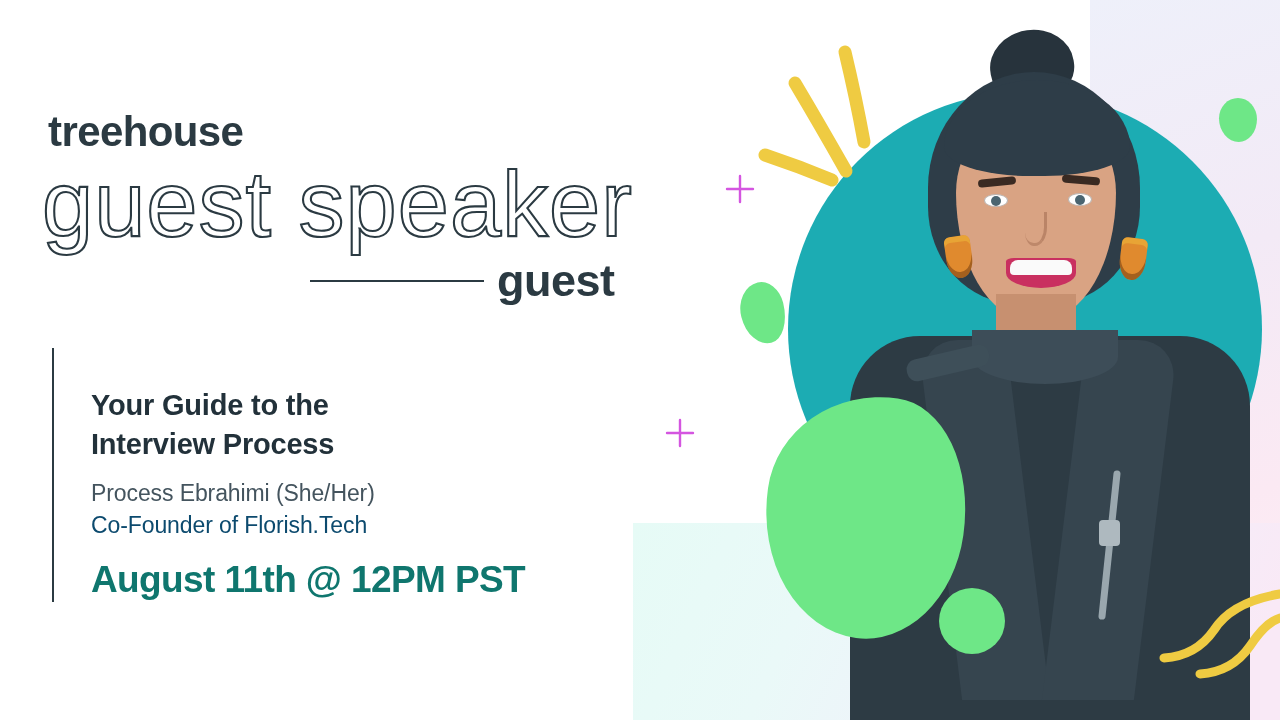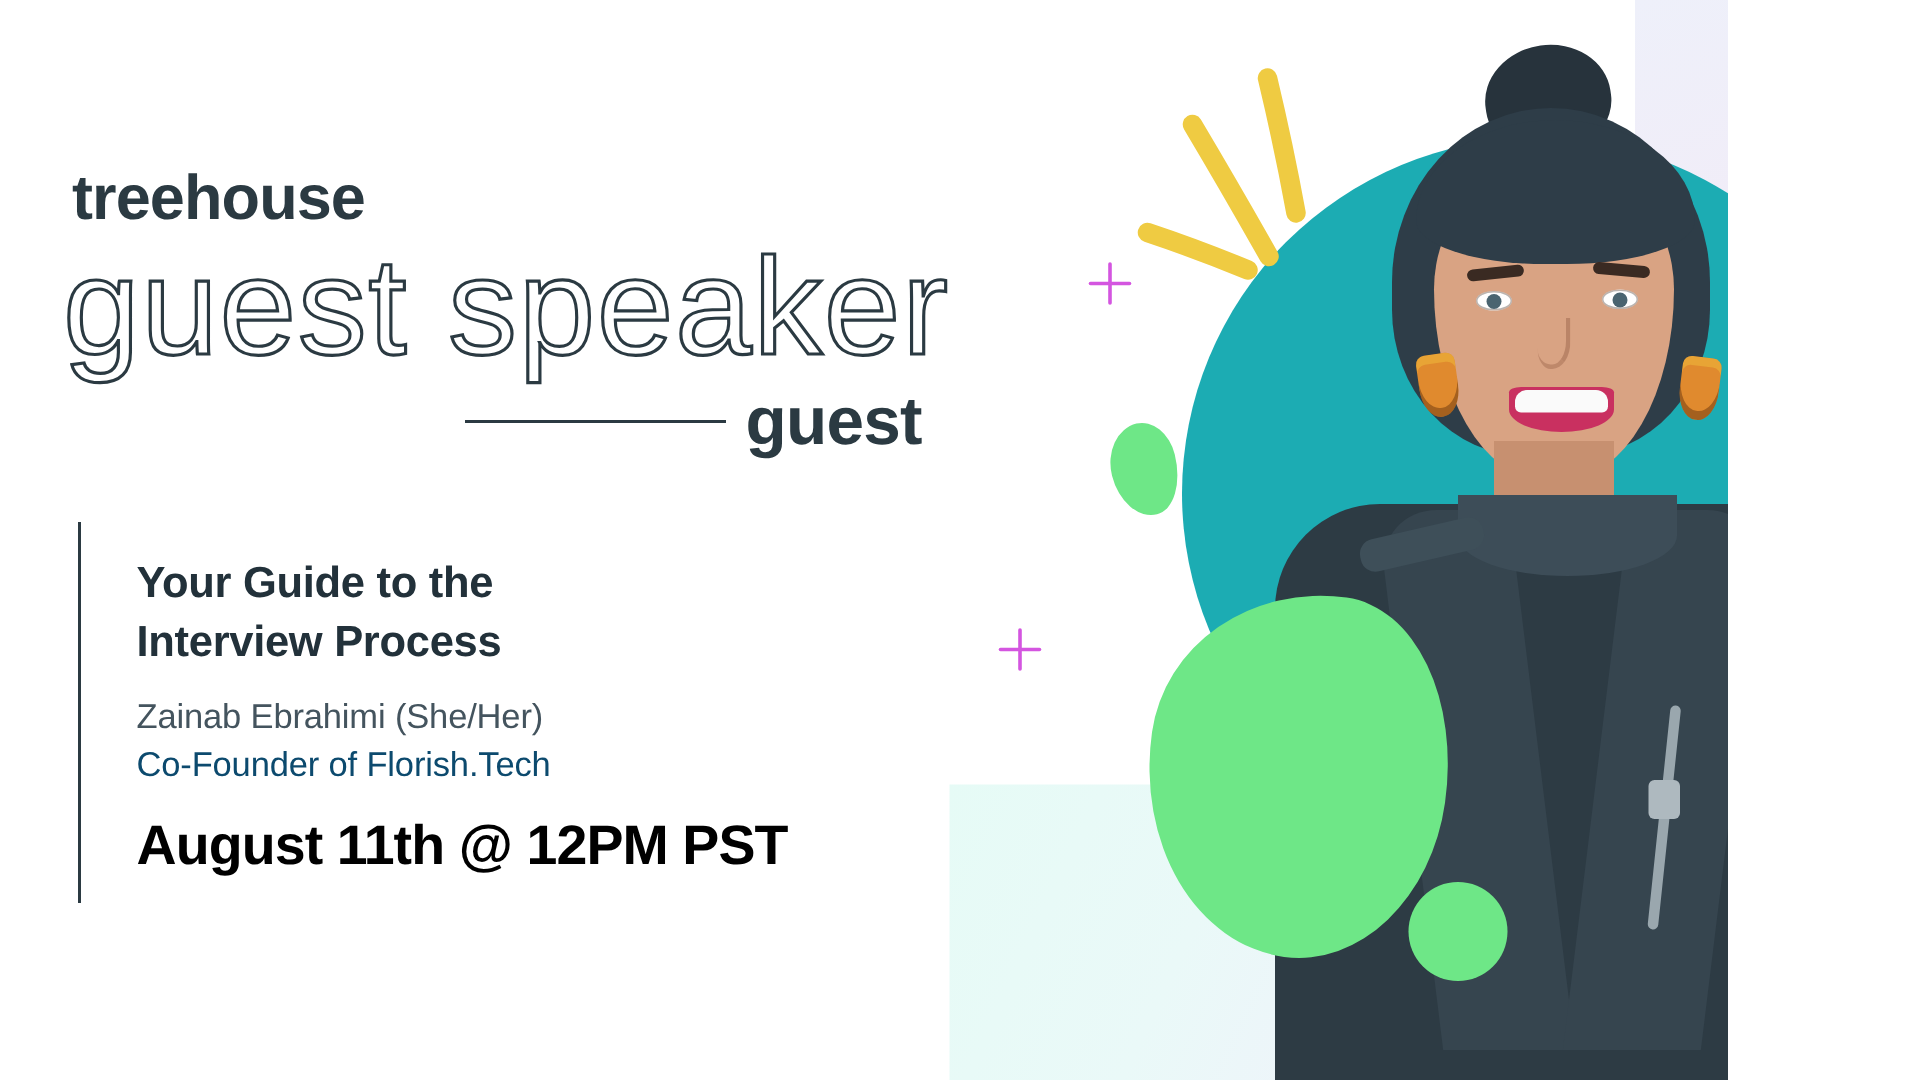--- a/index.html
+++ b/index.html
@@ -4,21 +4,21 @@
 <title>Treehouse Guest Speaker Series</title>
 <style>
   * { margin:0; padding:0; box-sizing:border-box; }
   html,body {
     width:1280px; height:720px; overflow:hidden;
     background:#ffffff;
     font-family:"Liberation Sans", sans-serif;
   }
   #stage {
     position:relative;
-    width:1152px; height:720px;
+    width:1280px; height:720px;
     background:#ffffff;
     overflow:hidden;
   }
 
   
   .panel { position:absolute; }
   #panel-right {
     left:1090px; top:0; width:190px; height:720px;
     background:linear-gradient(160deg,#eef0fa 0%, #f3eaf6 38%, #fbe9f3 70%, #fdf0f7 100%);
   }
@@ -222,39 +222,39 @@
     position:absolute; left:497px; top:255px;
     font-size:45px; font-weight:600; letter-spacing:-.5px;
     color:#2B3A42;
   }
 
   #detail-rule {
     position:absolute; left:52px; top:348px;
     width:2px; height:254px; background:#2B3A42;
   }
   #detail-block {
-    position:absolute; left:91px; top:370px; width:540px;
+    position:absolute; left:91px; top:386px; width:540px;
   }
   #talk-title {
     font-size:29px; font-weight:600; line-height:1.33;
     color:#22313a; letter-spacing:-.2px; white-space:pre-line;
   }
   #speaker-name {
     margin-top:15px;
     font-size:23px; font-weight:400; line-height:1.38;
     color:#44545e; letter-spacing:-.1px;
   }
   #speaker-role {
     font-size:23px; font-weight:400; line-height:1.38;
     color:#0c4a6e; letter-spacing:-.1px;
   }
   #event-when {
     margin-top:17px;
     font-size:37px; font-weight:700; letter-spacing:-.6px;
-    color:#000000;
+    color:#0f766e;
   }
 </style>
 </head>
 <body>
 
 <div id="stage">
 
   <div class="panel" id="panel-right"></div>
   <div class="panel" id="panel-bottom"></div>
 
@@ -328,18 +328,18 @@
     <text x="2" y="76">guest speaker</text>
   </svg>
 
   <div id="series-rule"></div>
   <div id="series-word">guest</div>
 
   <div id="detail-rule"></div>
   <div id="detail-block">
     <div id="talk-title">Your Guide to the
 Interview Process</div>
-    <div id="speaker-name">Zainab Ebrahimi (She/Her)</div>
+    <div id="speaker-name">Process Ebrahimi (She/Her)</div>
     <div id="speaker-role">Co-Founder of Florish.Tech</div>
     <div id="event-when">August 11th @ 12PM PST</div>
   </div>
 
 </div>
 
 </body></html>

